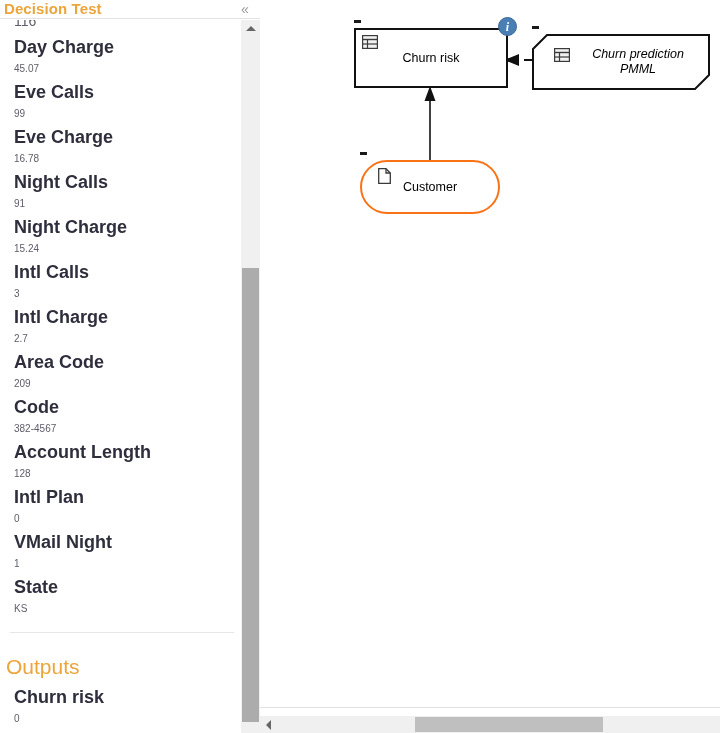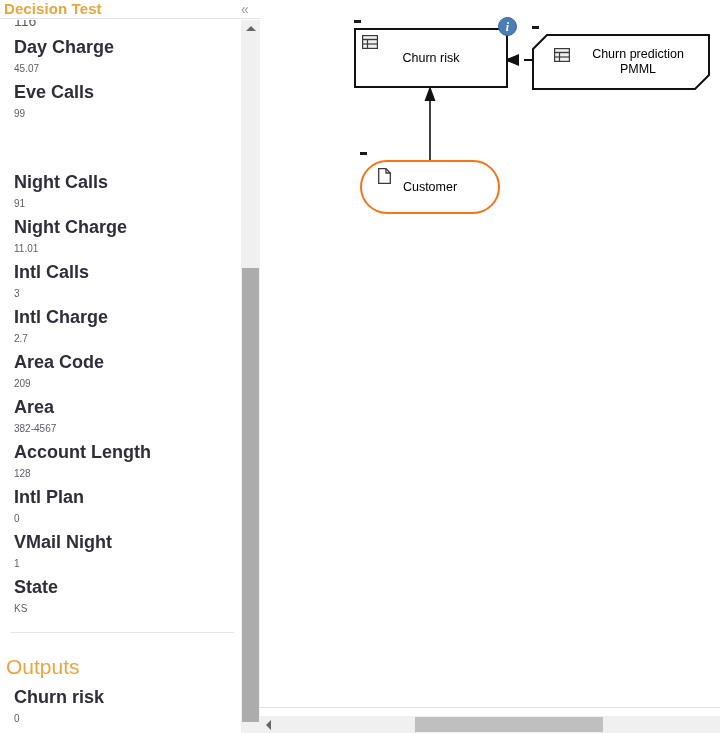--- a/index.html
+++ b/index.html
@@ -226,42 +226,46 @@
       <div class="clipped-top">116</div>
 
       <div class="field" style="top:17px">
         <div class="field-label">Day Charge</div>
         <div class="field-value">45.07</div>
       </div>
       <div class="field" style="top:62px">
         <div class="field-label">Eve Calls</div>
         <div class="field-value">99</div>
       </div>
+      <div class="field" style="top:107px">
+        <div class="field-label">Eve Charge</div>
+        <div class="field-value">16.78</div>
+      </div>
       <div class="field" style="top:152px">
         <div class="field-label">Night Calls</div>
         <div class="field-value">91</div>
       </div>
       <div class="field" style="top:197px">
         <div class="field-label">Night Charge</div>
-        <div class="field-value">11.01</div>
+        <div class="field-value">15.24</div>
       </div>
       <div class="field" style="top:242px">
         <div class="field-label">Intl Calls</div>
         <div class="field-value">3</div>
       </div>
       <div class="field" style="top:287px">
         <div class="field-label">Intl Charge</div>
         <div class="field-value">2.7</div>
       </div>
       <div class="field" style="top:332px">
         <div class="field-label">Area Code</div>
         <div class="field-value">209</div>
       </div>
       <div class="field" style="top:377px">
-        <div class="field-label">Area</div>
+        <div class="field-label">Code</div>
         <div class="field-value">382-4567</div>
       </div>
       <div class="field" style="top:422px">
         <div class="field-label">Account Length</div>
         <div class="field-value">128</div>
       </div>
       <div class="field" style="top:467px">
         <div class="field-label">Intl Plan</div>
         <div class="field-value">0</div>
       </div>
@@ -326,21 +330,21 @@
           <polygon points="1,15 15,1 177,1 177,41 163,55 1,55" fill="#fff" stroke="#111" stroke-width="2"></polygon>
         </svg>
         <span class="icon-box bkm-icon">
           <svg width="16" height="14" viewBox="0 0 16 14">
             <rect x="0.5" y="0.5" width="15" height="13" fill="#f2f2f2" stroke="#3a3a3a" stroke-width="1.4"></rect>
             <line x1="0.5" y1="4.5" x2="15.5" y2="4.5" stroke="#3a3a3a" stroke-width="1.4"></line>
             <line x1="0.5" y1="9" x2="15.5" y2="9" stroke="#3a3a3a" stroke-width="1.2"></line>
             <line x1="5.5" y1="4.5" x2="5.5" y2="13.5" stroke="#3a3a3a" stroke-width="1.2"></line>
           </svg>
         </span>
-        <span class="node-label" style="padding-left:34px;">Churn prediction
+        <span class="node-label" style="padding-left:34px;font-style:italic;">Churn prediction
 PMML</span>
       </div>
 
       <div class="tick" style="left:100px; top:144px;"></div>
       <div class="node inputdata">
         <span class="icon-box doc-icon">
           <svg width="13" height="16" viewBox="0 0 13 16">
             <polygon points="0.7,0.7 8,0.7 12.3,5 12.3,15.3 0.7,15.3" fill="#fff" stroke="#3a3a3a" stroke-width="1.3"></polygon>
             <polyline points="8,0.7 8,5 12.3,5" fill="none" stroke="#3a3a3a" stroke-width="1.3"></polyline>
           </svg>

